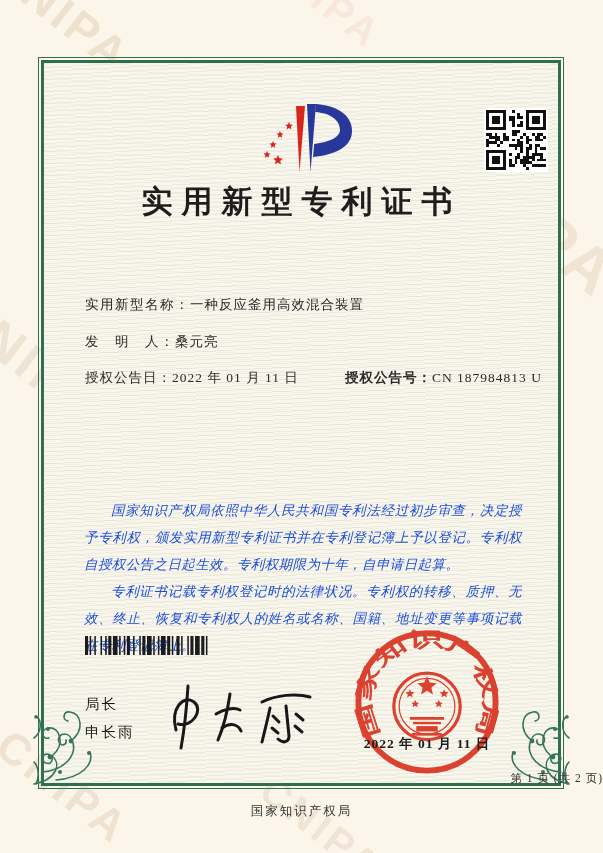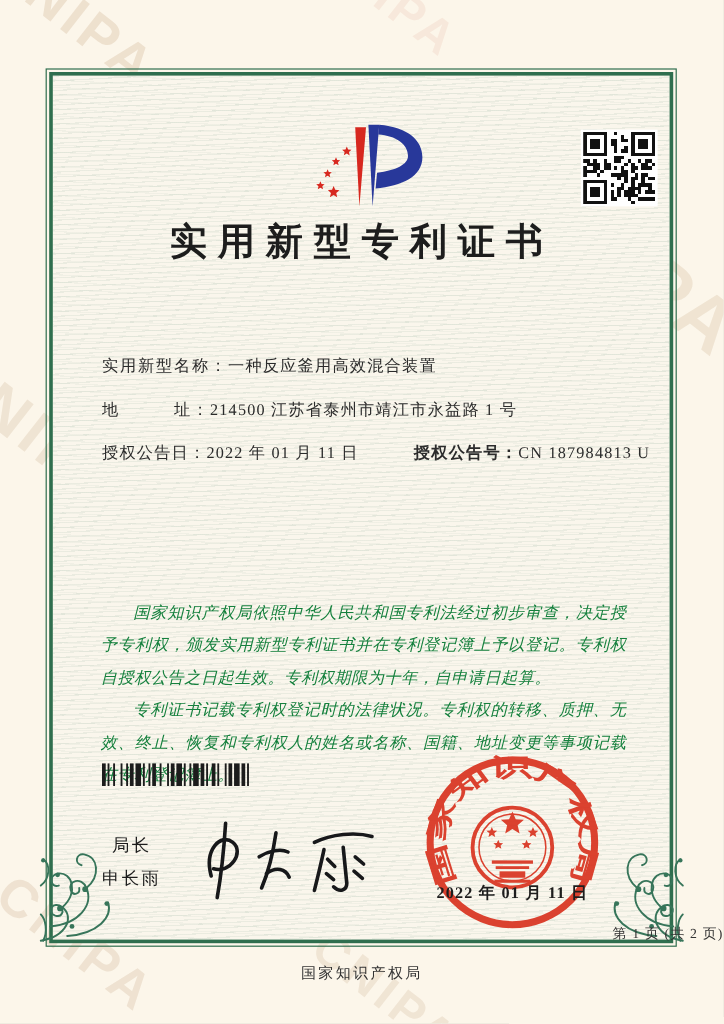--- a/index.html
+++ b/index.html
@@ -42,27 +42,27 @@
          font-size:31px;font-weight:bold;letter-spacing:9px;color:#1d1d1d;}
   
   .fields{position:absolute;left:85px;top:255px;width:440px;font-size:13.5px;margin-top:41px;}
   .field-row{height:36.5px;letter-spacing:1px;white-space:nowrap;}
   .field-row .lab{letter-spacing:1.5px;}
   .grant-row{height:30px;letter-spacing:1px;white-space:nowrap;}
   .grant-no{margin-left:46px;font-weight:bold;}
   
   .body-text{position:absolute;left:84px;top:497px;width:438px;
     font-size:13.5px;line-height:27px;font-style:italic;letter-spacing:.4px;
-    text-align:justify;color:#15803d;}
+    text-align:justify;color:#1d4ed8;}
   .body-text p{margin:0;text-indent:2em;}
   
   .barcode{position:absolute;left:85px;top:636px;}
   .signer{position:absolute;left:85px;top:695px;font-size:14.5px;
           font-family:"Liberation Sans","DejaVu Sans",sans-serif;color:#1c1c1c;}
-  .signer div{margin-bottom:9px;letter-spacing:2px;text-align:center;}
+  .signer div{margin-bottom:9px;letter-spacing:2px;}
   .signature{position:absolute;left:158px;top:678px;}
   .seal{position:absolute;left:352px;top:627px;opacity:.92;}
   .seal-date{position:absolute;left:352px;top:735px;width:150px;text-align:center;
              font-size:13.5px;letter-spacing:1px;color:#1d1d1d;font-weight:bold;}
   .page-num{position:absolute;left:0;right:0;top:771px;text-align:right;
             font-size:11.5px;letter-spacing:1px;color:#333;}
   .bottom-note{position:absolute;left:0;right:0;top:803px;text-align:center;
                font-size:12.5px;letter-spacing:2px;color:#333;}
 </style>
 </head>
@@ -261,21 +261,21 @@
       <rect x="48" y="6" width="9" height="9" fill="#111"></rect>
       <rect x="0" y="42" width="21" height="21" fill="#111"></rect>
       <rect x="3" y="45" width="15" height="15" fill="#fff"></rect>
       <rect x="6" y="48" width="9" height="9" fill="#111"></rect>
     </svg>
 
   <div class="title">实用新型专利证书</div>
 
   <div class="fields">
     <div class="field-row"><span class="lab">实用新型名称：</span><span>一种反应釜用高效混合装置</span></div>
-    <div class="field-row"><span class="lab">地　　　址：</span><span>214500 江苏省泰州市靖江市永益路 1 号</span></div>
+    <div class="field-row"><span class="lab">发　明　人：</span><span>桑元亮</span></div>
     <div class="grant-row">
       <span class="lab">授权公告日：</span><span>2022 年 01 月 11 日</span><span class="lab grant-no">授权公告号：</span><span>CN 187984813 U</span>
     </div>
   </div>
 
   <div class="body-text">
     <p>国家知识产权局依照中华人民共和国专利法经过初步审查，决定授予专利权，颁发实用新型专利证书并在专利登记簿上予以登记。专利权自授权公告之日起生效。专利权期限为十年，自申请日起算。</p>
     <p>专利证书记载专利权登记时的法律状况。专利权的转移、质押、无效、终止、恢复和专利权人的姓名或名称、国籍、地址变更等事项记载在专利登记簿上。</p>
   </div>
 

